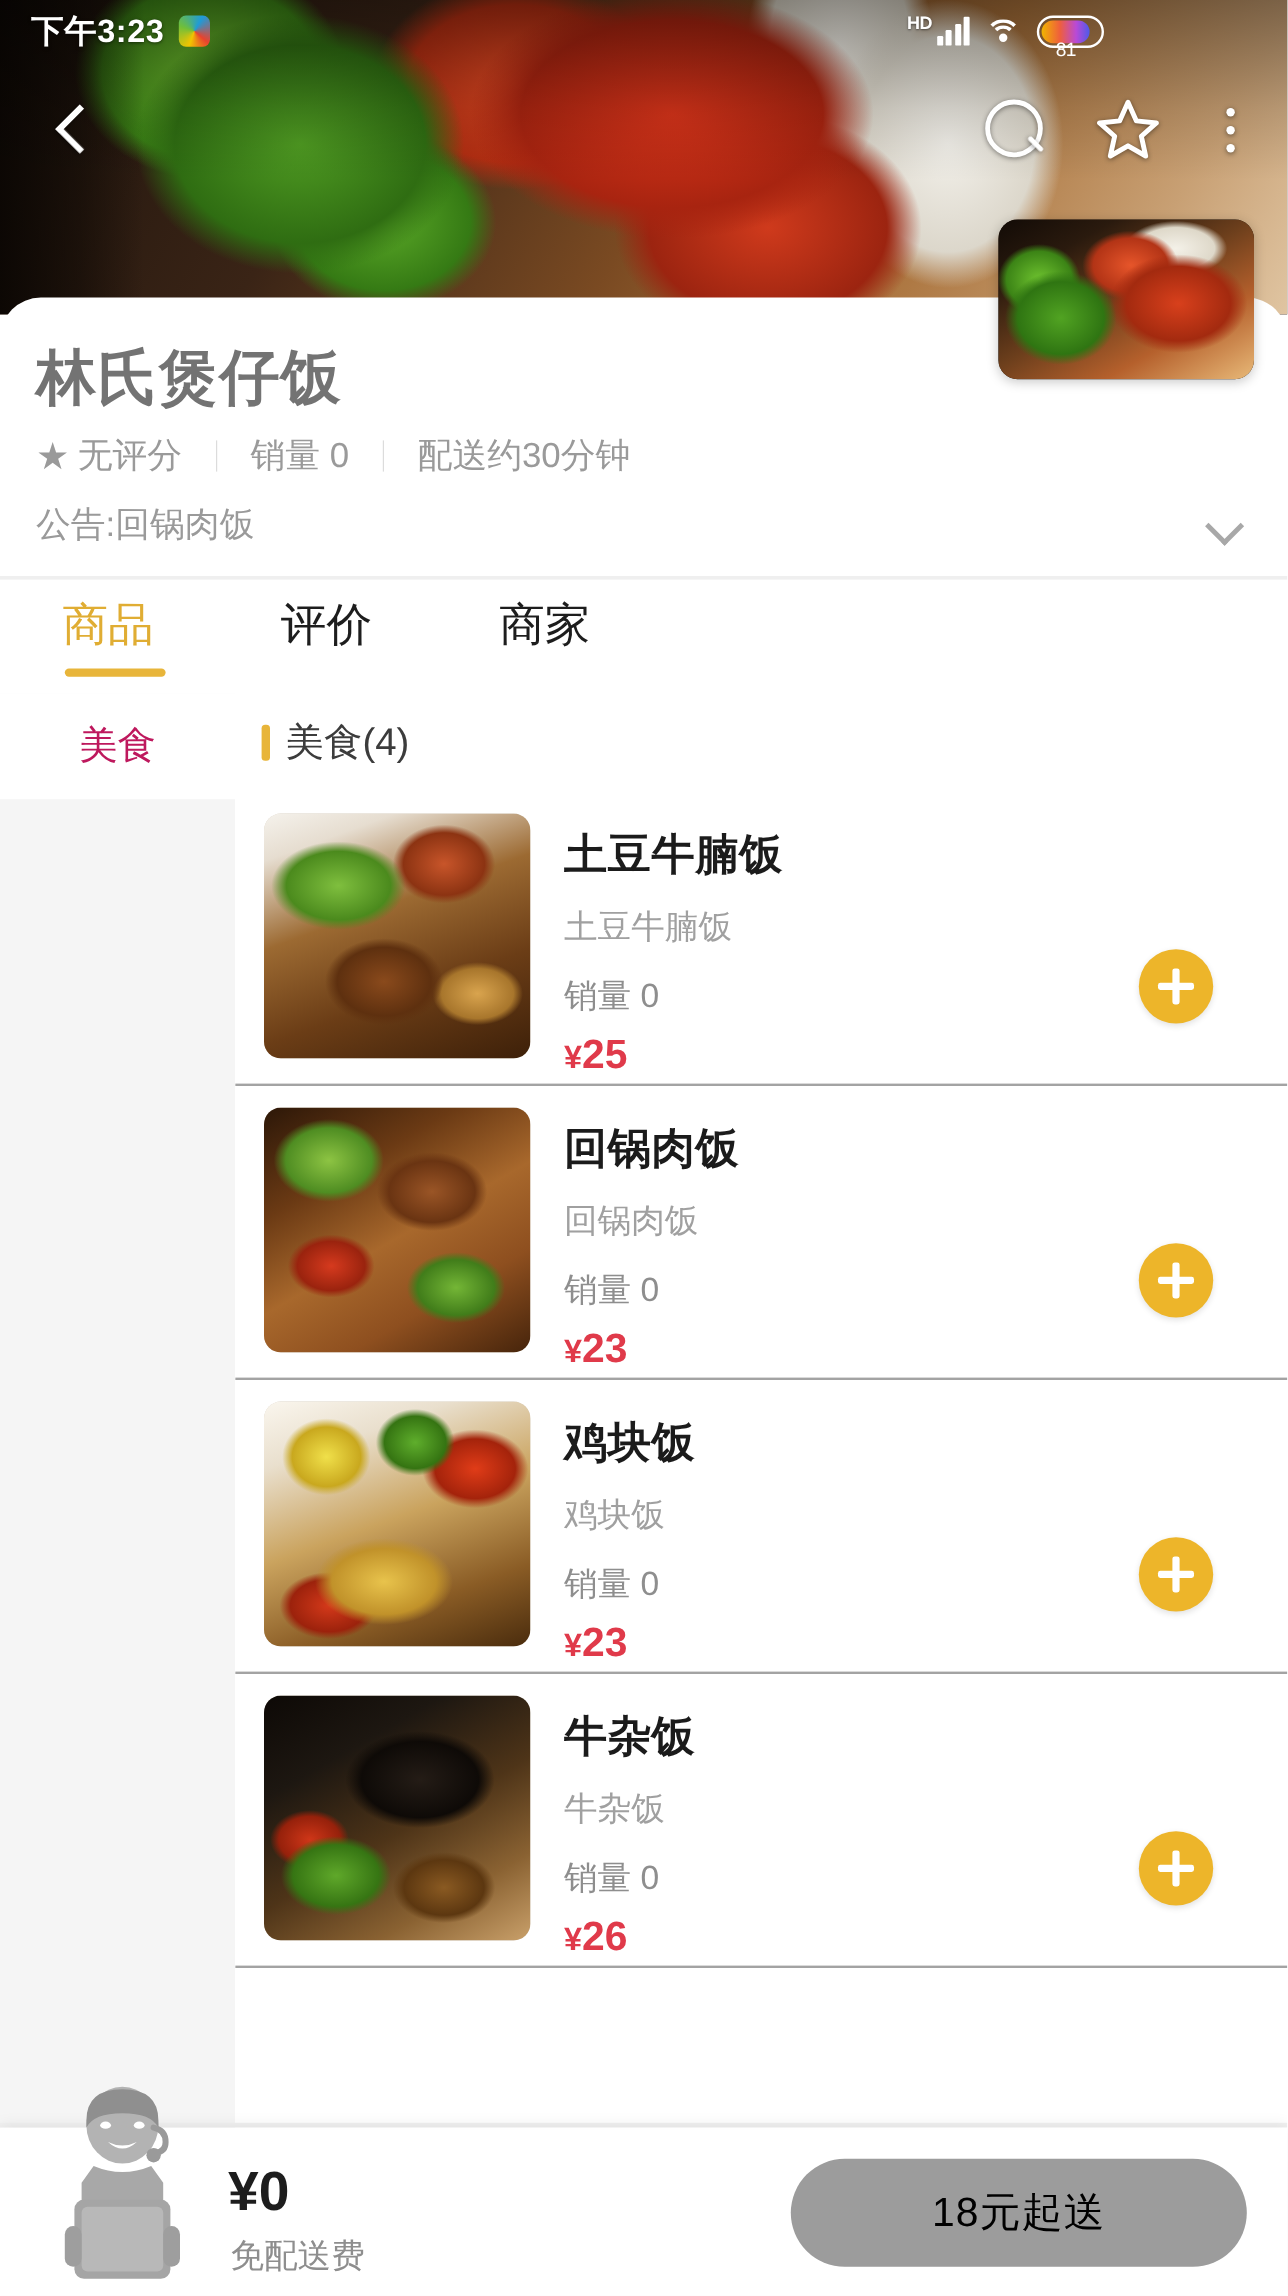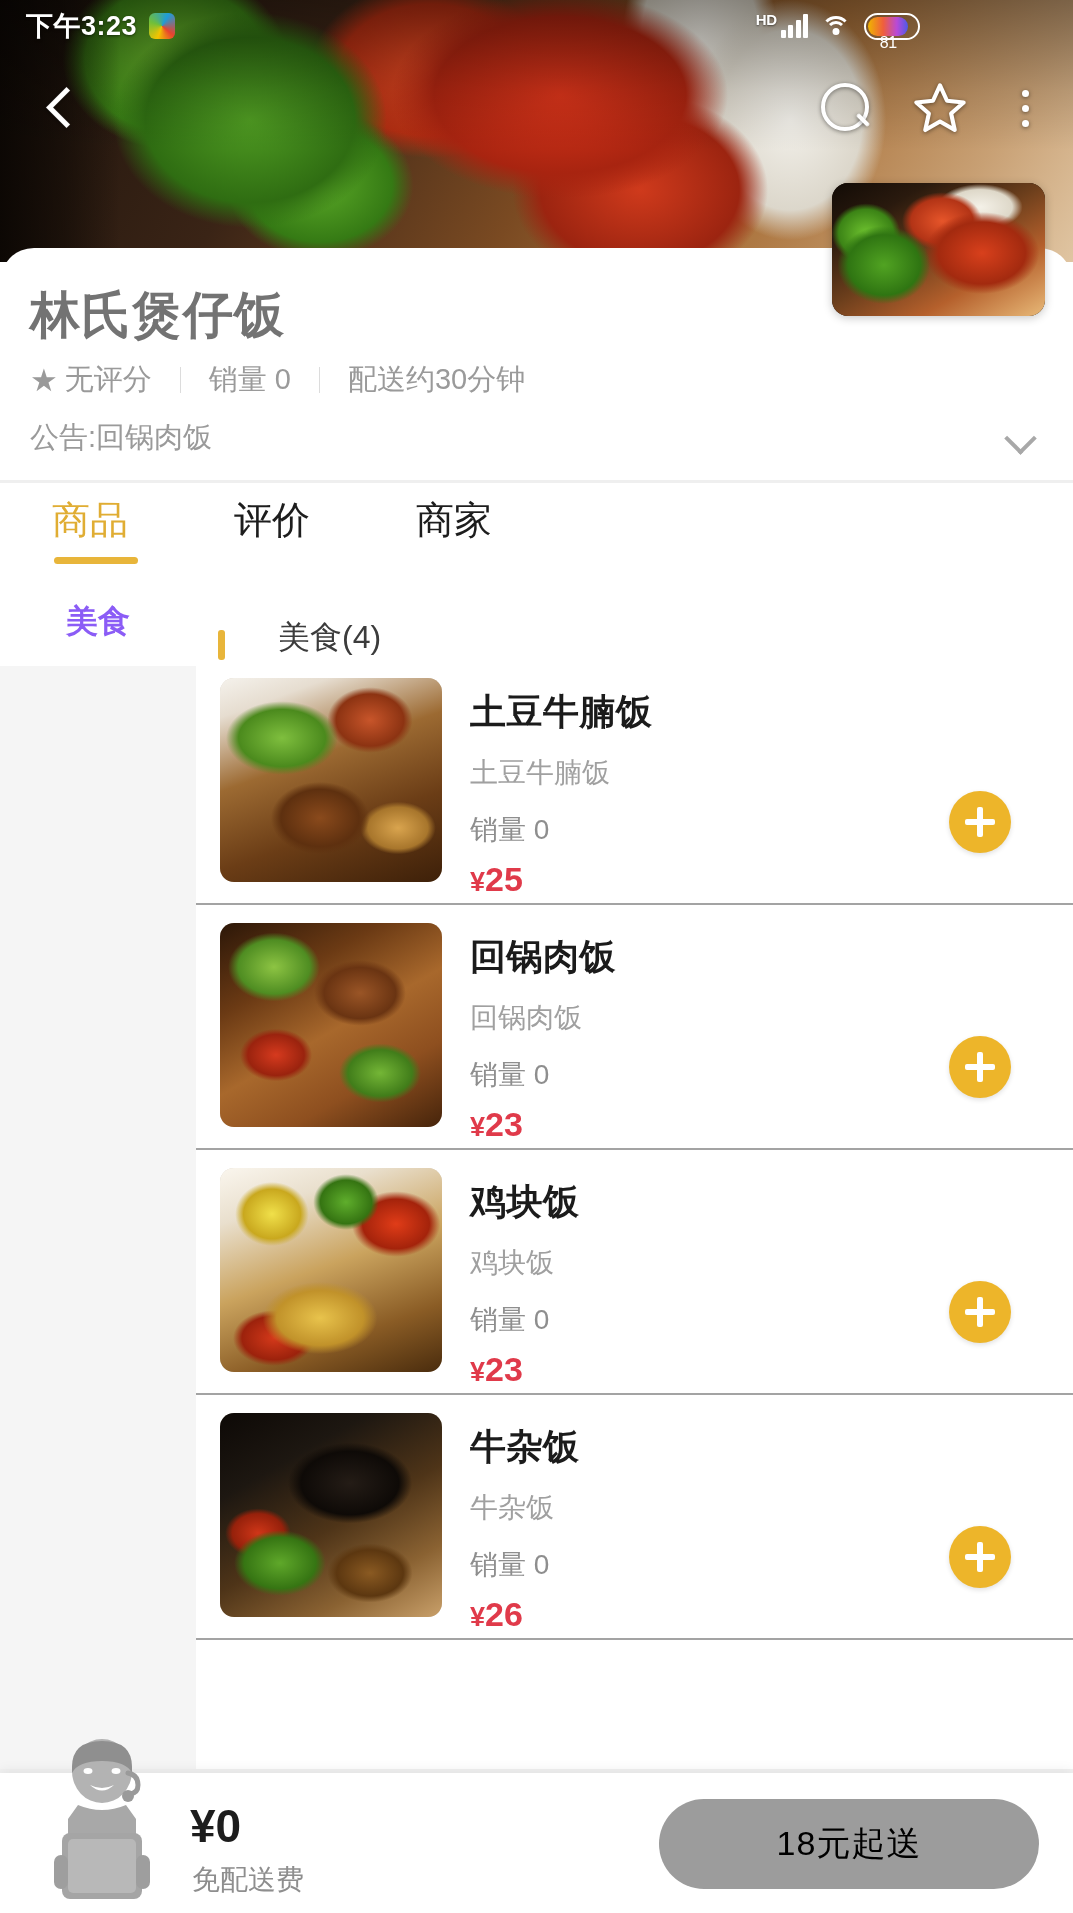--- a/index.html
+++ b/index.html
@@ -240,33 +240,33 @@
     width: 196px; height: 1200px;
     background: #f5f5f5;
     z-index: 18;
   }
   .side-item {
     height: 88px; display: flex; align-items: center; justify-content: center;
     font-size: 32px; color: #3a3a3a;
     background: #f5f5f5;
     cursor: pointer;
   }
-  .side-item.active { background: #ffffff; color: #8b5cf6; font-weight: 700; }
+  .side-item.active { background: #ffffff; color: #be185d; font-weight: 400; }
 
   
   .menu {
     position: absolute; left: 196px; top: 578px;
     width: 877px; height: 1200px;
     background: #ffffff;
     overflow: hidden;
     z-index: 18;
   }
   .section-head {
-    display: flex; align-items: flex-end;
-    height: 82px; padding-left: 22px; gap: 40px;
+    display: flex; align-items: center;
+    height: 82px; padding-left: 22px;
   }
   .section-bar {
     width: 7px; height: 30px; background: #e8b53a; border-radius: 3px;
     margin-right: 13px;
   }
   .section-title { font-size: 32px; color: #3c3c3c; }
 
   .dish {
     position: relative;
     display: flex; align-items: flex-start;

